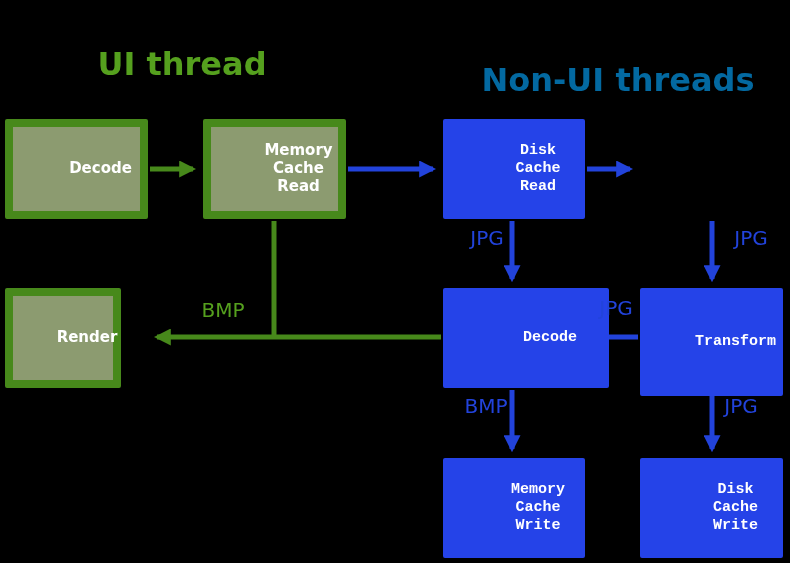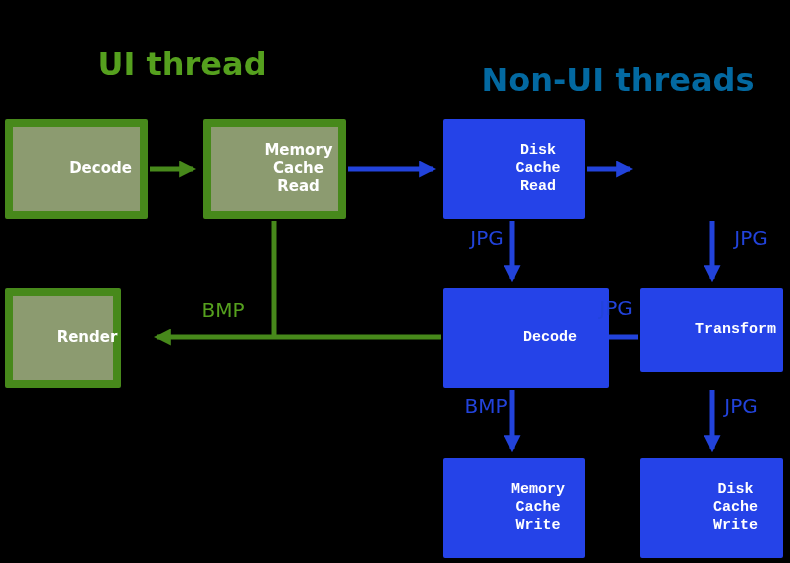--- a/index.html
+++ b/index.html
@@ -124,21 +124,21 @@
 
 
   <div class="node green" style="left:5px; top:288px; width:116px; height:100px;">
     <span class="node-label">Render</span>
   </div>
 
   <div class="node blue" style="left:443px; top:288px; width:166px; height:100px;">
     <span class="node-label">Decode</span>
   </div>
 
-  <div class="node blue" style="left:640px; top:288px; width:143px; height:84px;">
+  <div class="node blue" style="left:640px; top:288px; width:143px; height:108px;">
     <span class="node-label">Transform</span>
   </div>
 
   <div class="node blue" style="left:443px; top:458px; width:142px; height:100px;">
     <span class="node-label">Memory
 Cache
 Write</span>
   </div>
 
   <div class="node blue" style="left:640px; top:458px; width:143px; height:100px;">

